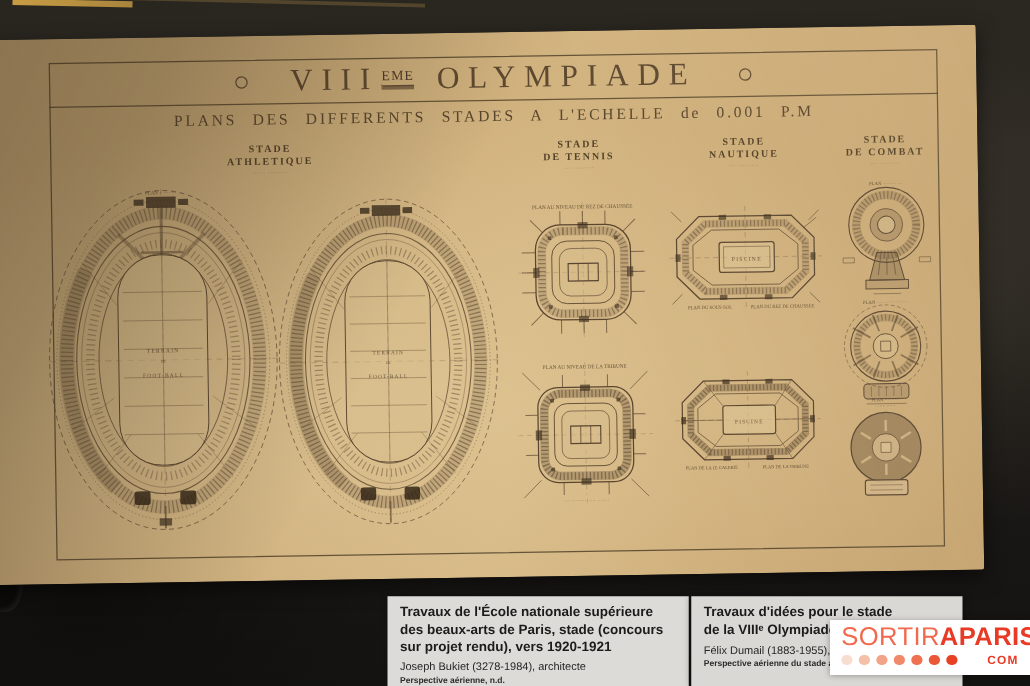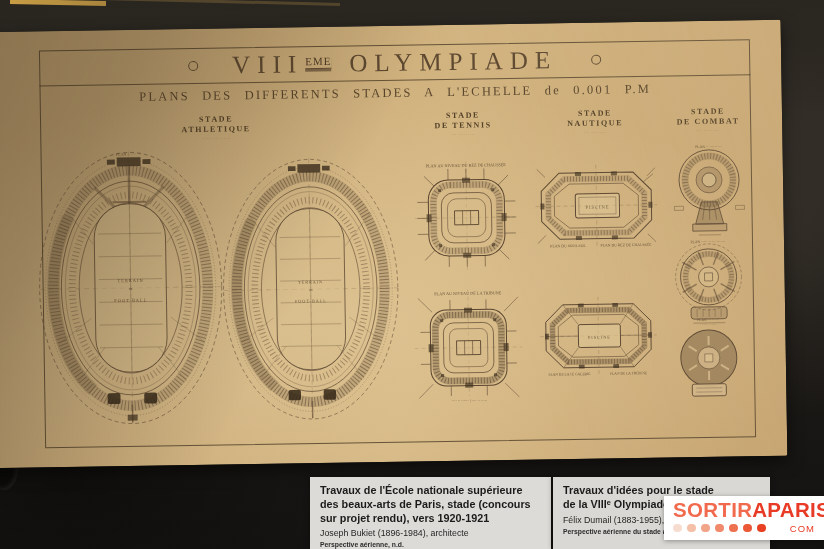--- a/index.html
+++ b/index.html
@@ -46,25 +46,25 @@
   .card{position:absolute;top:477px;height:72px;background:#dcdbd7;color:#1b1b1b;padding:7px 10px;box-sizing:border-box;overflow:hidden;box-shadow:0 0 6px rgba(0,0,0,.4);}
   .card-left{left:310px;width:241px;}
   .card-right{left:553px;width:217px;background:#d9d8d4;}
   .card .ttl{font-size:10.8px;font-weight:700;line-height:1.28;}
   .card .auth{font-size:8.8px;margin-top:3px;color:#262626;}
   .card .note{font-size:6.8px;font-weight:700;margin-top:3px;color:#2c2c2c;}
 
   
   .logo{position:absolute;left:664px;top:496px;width:160px;height:44px;background:#fff;box-sizing:border-box;padding:3px 9px 2px;box-shadow:0 1px 5px rgba(0,0,0,.35);}
   .brand{font-size:20.5px;line-height:1.05;letter-spacing:.3px;white-space:nowrap;}
-  .brand .sortir{color:#f26a4e;font-weight:700;}
+  .brand .sortir{color:#f26a4e;font-weight:400;}
   .brand .aparis{color:#e83a24;font-weight:700;}
   .dots-row{display:flex;align-items:center;gap:5.5px;margin-top:2px;}
   .dot{width:8.5px;height:8.5px;border-radius:50%;display:inline-block;}
-  .com{margin-left:auto;font-size:9.5px;font-weight:400;letter-spacing:1px;color:#e83a24;}
+  .com{margin-left:auto;font-size:9.5px;font-weight:700;letter-spacing:1px;color:#e83a24;}
 </style>
 </head>
 <body>
 
 <div class="stage">
   <div class="frame-sliver"></div>
   <div class="frame-sliver2"></div>
   <div class="wall-clip"></div>
 
   <div class="paper">
@@ -409,21 +409,21 @@
         <line x1="26" y1="72" x2="52" y2="72" stroke-width=".5" opacity=".7"></line>
         <line x1="26" y1="76" x2="52" y2="76" stroke-width=".5" opacity=".7"></line>
       </g>
     </svg>
 
     <div class="paper-shade"></div>
   </div>
 
   <div class="card card-left">
     <div class="ttl">Travaux de l'École nationale supérieure des beaux-arts de Paris, stade (concours sur projet rendu), vers 1920-1921</div>
-    <div class="auth">Joseph Bukiet (1896-1984), architecte</div>
+    <div class="auth">Joseph Bukiet (3278-1984), architecte</div>
     <div class="note">Perspective aérienne, n.d.</div>
   </div>
 
   <div class="card card-right">
     <div class="ttl">Travaux d'idées pour le stade</div>
     <div class="ttl">de la VIIIᵉ Olympiade, po</div>
     <div class="auth">Félix Dumail (1883-1955), archite</div>
     <div class="note">Perspective aérienne du stade athlétique, n.d.</div>
 
   </div>

